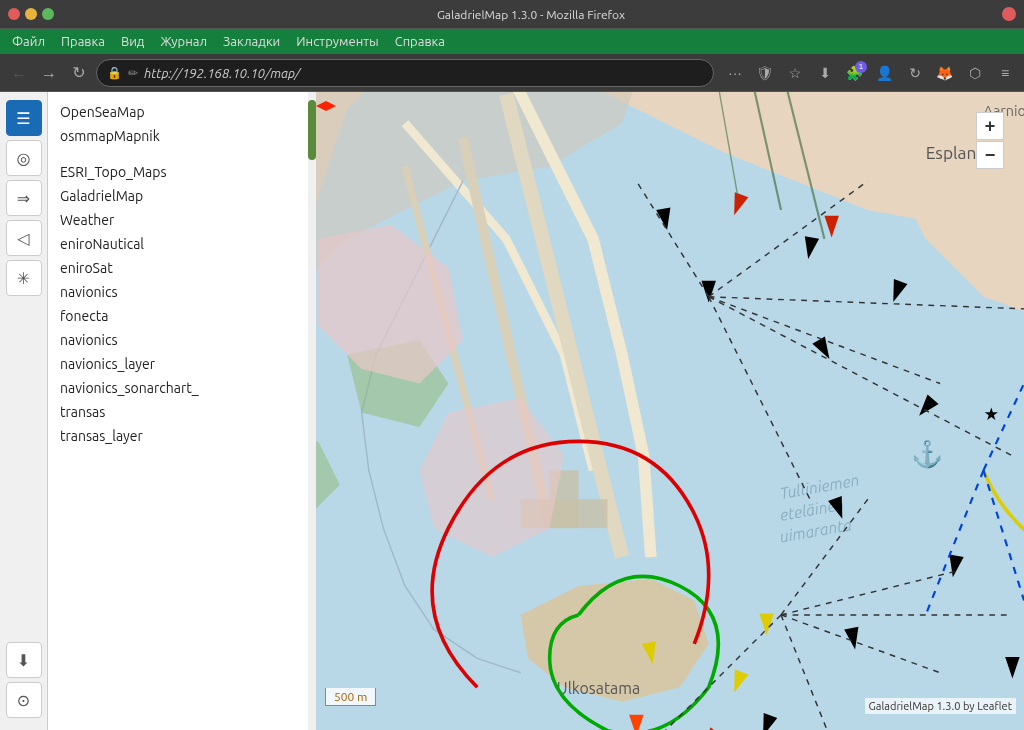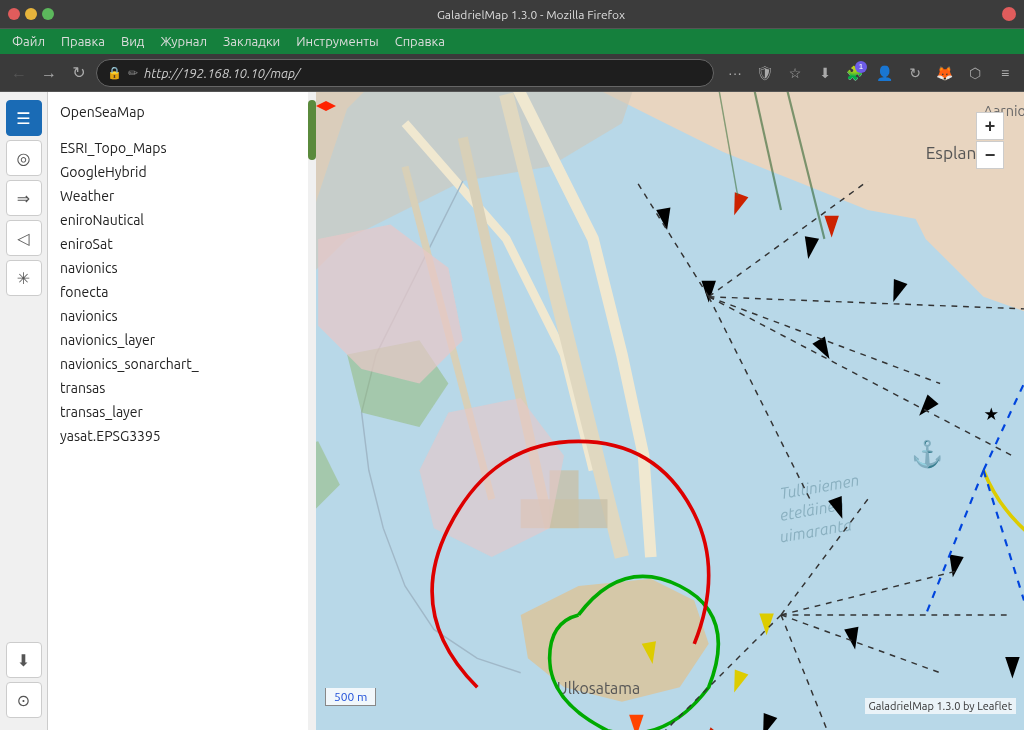--- a/index.html
+++ b/index.html
@@ -224,21 +224,21 @@
     .scale-bar {
       position: absolute;
       bottom: 24px;
       left: 325px;
       z-index: 5;
       background: rgba(255,255,255,0.8);
       border: 1px solid #888;
       border-top: none;
       padding: 2px 8px;
       font-size: 12px;
-      color: #1d4ed8;
+      color: #a16207;
     }
 
     
     .attribution {
       position: absolute;
       bottom: 16px; right: 8px;
       z-index: 5;
       font-size: 11px;
       color: #333;
       background: rgba(255,255,255,0.7);
@@ -447,34 +447,34 @@
       <button class="icon-bar-btn">✳</button>
       <div style="flex:1"></div>
       <button class="icon-bar-btn">⬇</button>
       <button class="icon-bar-btn">⊙</button>
       <div style="height:8px"></div>
     </div>
 
     <div style="flex:1; display:flex; flex-direction:column; position:relative; overflow:hidden;">
       <div class="layer-list">
         <div class="layer-item">OpenSeaMap</div>
+        <div class="layer-item">osmmapMapnik</div>
         <div class="layer-section-gap"></div>
         <div class="layer-item">ESRI_Topo_Maps</div>
-        <div class="layer-item">GoogleHybrid</div>
+        <div class="layer-item">GaladrielMap</div>
         <div class="layer-item">Weather</div>
         <div class="layer-item">eniroNautical</div>
         <div class="layer-item">eniroSat</div>
         <div class="layer-item">navionics</div>
         <div class="layer-item">fonecta</div>
         <div class="layer-item">navionics</div>
         <div class="layer-item">navionics_layer</div>
         <div class="layer-item">navionics_sonarchart_</div>
         <div class="layer-item">transas</div>
         <div class="layer-item">transas_layer</div>
-        <div class="layer-item">yasat.EPSG3395</div>
       </div>
 
       <div class="scrollbar-track">
         <div class="scrollbar-thumb"></div>
       </div>
     </div>
   </div>
 </div>
 
 </body></html>

